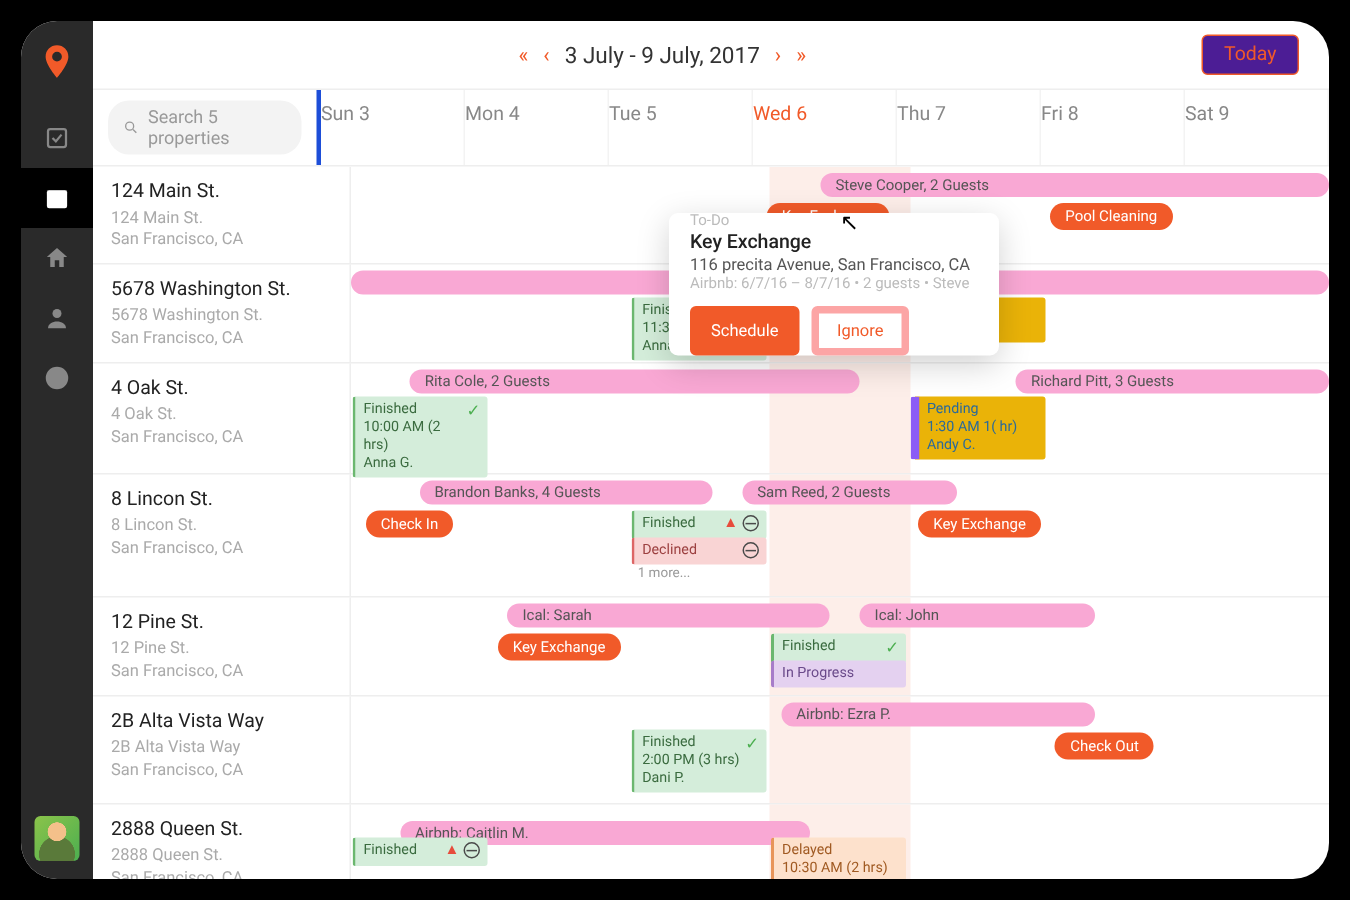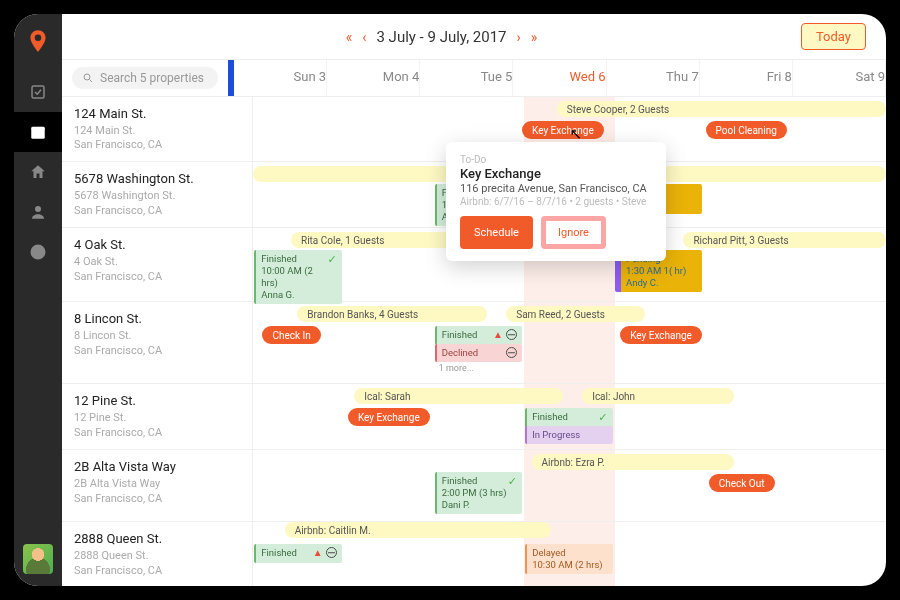--- a/index.html
+++ b/index.html
@@ -10,48 +10,48 @@
 .logo svg{width:100%;height:100%}
 .nav-item{width:48px;height:40px;display:flex;align-items:center;justify-content:center;color:#888;cursor:pointer}
 .nav-item.active{background:#000;color:#fff}
 .nav-item svg{width:18px;height:18px}
 .avatar{width:30px;height:30px;border-radius:4px;background:linear-gradient(135deg,#8bc34a,#4caf50);margin-top:auto;margin-bottom:12px;position:relative;overflow:hidden}
 .avatar::after{content:"";position:absolute;inset:0;background:radial-gradient(circle at 50% 35%,#f4c08a 0 25%,transparent 26%),radial-gradient(circle at 50% 85%,#5a7a3a 0 40%,transparent 41%)}
 .main{flex:1;display:flex;flex-direction:column;overflow:hidden}
 .topbar{height:46px;display:flex;align-items:center;padding:0 20px;border-bottom:1px solid #eee}
 .date-nav{flex:1;display:flex;align-items:center;justify-content:center;gap:10px;color:#333;font-size:15px}
 .date-nav .arrows{color:#f15a29;cursor:pointer;font-size:14px}
-.today-btn{border:1px solid #f15a29;color:#f15a29;background:#fef9c3;border-radius:4px;padding:5px 14px;font-size:13px;cursor:pointer}
+.today-btn{border:1px solid #f15a29;color:#f15a29;background:#4c1d95;border-radius:4px;padding:5px 14px;font-size:13px;cursor:pointer}
 .grid-head{display:flex;border-bottom:1px solid #eee}
-.search-cell{width:172px;padding:7px 10px;border-right:6px solid #1d4ed8}
+.search-cell{width:152px;padding:7px 10px;border-right:3px solid #1d4ed8}
 .search{display:flex;align-items:center;background:#f3f3f3;border-radius:14px;padding:4px 10px;gap:6px;color:#999;font-size:12px}
 .search svg{width:12px;height:12px}
-.day-head{flex:1;text-align:right;padding:9px 0;font-size:13px;color:#888;border-right:1px solid #f3f3f3}
+.day-head{flex:1;text-align:left;padding:9px 0;font-size:13px;color:#888;border-right:1px solid #f3f3f3}
 .day-head.today{color:#f15a29}
 .body{flex:1;overflow:auto;position:relative}
 .row{display:flex;border-bottom:1px solid #eee;position:relative;min-height:66px}
-.prop-cell{width:191px;padding:8px 12px;border-right:1px solid #eee;font-size:11px;color:#333;line-height:1.35}
+.prop-cell{width:172px;padding:8px 12px;border-right:1px solid #eee;font-size:11px;color:#333;line-height:1.35}
 .prop-cell .name{font-size:13px;color:#222;margin-bottom:1px}
 .prop-cell .sub{color:#aaa}
 .lane{flex:1;position:relative}
 .today-col{position:absolute;top:0;bottom:0;left:calc(100%/7*3);width:calc(100%/7);background:#fdeee9;pointer-events:none}
-.bar{position:absolute;height:16px;background:#fef9c3;border-radius:8px;font-size:10px;color:#555;display:flex;align-items:center;padding:0 10px;white-space:nowrap;overflow:hidden}
+.bar{position:absolute;height:16px;background:#f9a8d4;border-radius:8px;font-size:10px;color:#555;display:flex;align-items:center;padding:0 10px;white-space:nowrap;overflow:hidden}
 .pill{position:absolute;height:18px;background:#f15a29;color:#fff;border-radius:9px;font-size:10px;display:flex;align-items:center;padding:0 10px;white-space:nowrap}
 .task{position:absolute;font-size:9.5px;padding:3px 5px;border-radius:2px;line-height:1.25;overflow:hidden}
 .task.green{background:#d4edda;color:#3a6b3f;border-left:2px solid #6bb76f}
 .task.blue{background:#eab308;color:#2b6a99;border-left:6px solid #8b5cf6}
 .task.red{background:#f9d4d4;color:#9c4040;border-left:2px solid #d66}
 .task.purple{background:#e4d1f0;color:#6a4a8a;border-left:2px solid #a77cc9}
 .task.orange{background:#fde1cc;color:#a05a22;border-left:2px solid #e8955a}
 .task .chk{color:#4caf50;float:right;font-size:11px}
 .task .warn{color:#e74c3c;float:right;font-size:10px}
 .task .no{display:inline-block;width:11px;height:11px;border:1.5px solid #4a4a4a;border-radius:50%;position:relative;float:right;margin-left:3px}
 .task .no::after{content:"";position:absolute;left:1px;right:1px;top:50%;height:1.5px;background:#4a4a4a;transform:translateY(-50%)}
 .more{position:absolute;font-size:9px;color:#999;padding:1px 4px}
-.popover{position:absolute;background:#fff;border-radius:6px;box-shadow:0 6px 22px rgba(0,0,0,0.18);padding:12px 14px;width:220px;z-index:50;font-size:11px;color:#555}
+.popover{position:absolute;background:#fff;border-radius:6px;box-shadow:0 6px 22px rgba(0,0,0,0.18);padding:0 14px;width:220px;z-index:50;font-size:11px;color:#555}
 .popover .lbl{color:#bbb;font-size:10px}
 .popover .ttl{font-size:13px;color:#222;font-weight:500;margin:1px 0}
 .popover .meta{color:#bbb;font-size:10px;margin-top:1px}
 .popover .btns{display:flex;gap:8px;margin-top:9px}
 .popover .sched{background:#f15a29;color:#fff;border:none;border-radius:4px;padding:5px 14px;font-size:11px;cursor:pointer}
 .popover .ign{background:#fff;color:#f15a29;border:5px solid #fca5a5;border-radius:4px;padding:5px 12px;font-size:11px;cursor:pointer}
 .cursor{position:absolute;z-index:60;font-size:15px;color:#000}
 </style>
 </head>
 <body>
@@ -165,21 +165,21 @@
       </div>
 
       <div class="row" style="min-height:74px">
         <div class="prop-cell">
           <div class="name">4 Oak St.</div>
           <div class="sub">4 Oak St.</div>
           <div class="sub">San Francisco, CA</div>
         </div>
         <div class="lane">
           <div class="today-col"></div>
-          <div class="bar" style="left:6%;width:46%;top:4px">Rita Cole, 1 Guests</div>
+          <div class="bar" style="left:6%;width:46%;top:4px">Rita Cole, 2 Guests</div>
           <div class="bar" style="left:68%;right:0;top:4px">Richard Pitt, 3 Guests</div>
           <div class="task green" style="left:0.2%;width:13.8%;top:22px">
             <span>Finished</span><span class="chk">✓</span><br>
             <span>10:00 AM (2 hrs)</span><br>
             <span>Anna G.</span>
           </div>
           <div class="task blue" style="left:57.2%;width:13.8%;top:22px">
             <span>Pending</span><br>
             <span>1:30 AM 1( hr)</span><br>
             <span>Andy C.</span>
@@ -251,21 +251,21 @@
       </div>
 
       <div class="row" style="min-height:58px">
         <div class="prop-cell">
           <div class="name">2888 Queen St.</div>
           <div class="sub">2888 Queen St.</div>
           <div class="sub">San Francisco, CA</div>
         </div>
         <div class="lane">
           <div class="today-col"></div>
-          <div class="bar" style="left:5%;width:42%;top:0">Airbnb: Caitlin M.</div>
+          <div class="bar" style="left:5%;width:42%;top:11px">Airbnb: Caitlin M.</div>
           <div class="task green" style="left:0.2%;width:13.8%;top:22px">
             <span>Finished</span>
             <span class="no"></span>
             <span class="warn">▲</span>
           </div>
           <div class="task orange" style="left:43%;width:13.8%;top:22px">
             <span>Delayed</span><br>
             <span>10:30 AM (2 hrs)</span>
           </div>
         </div>

